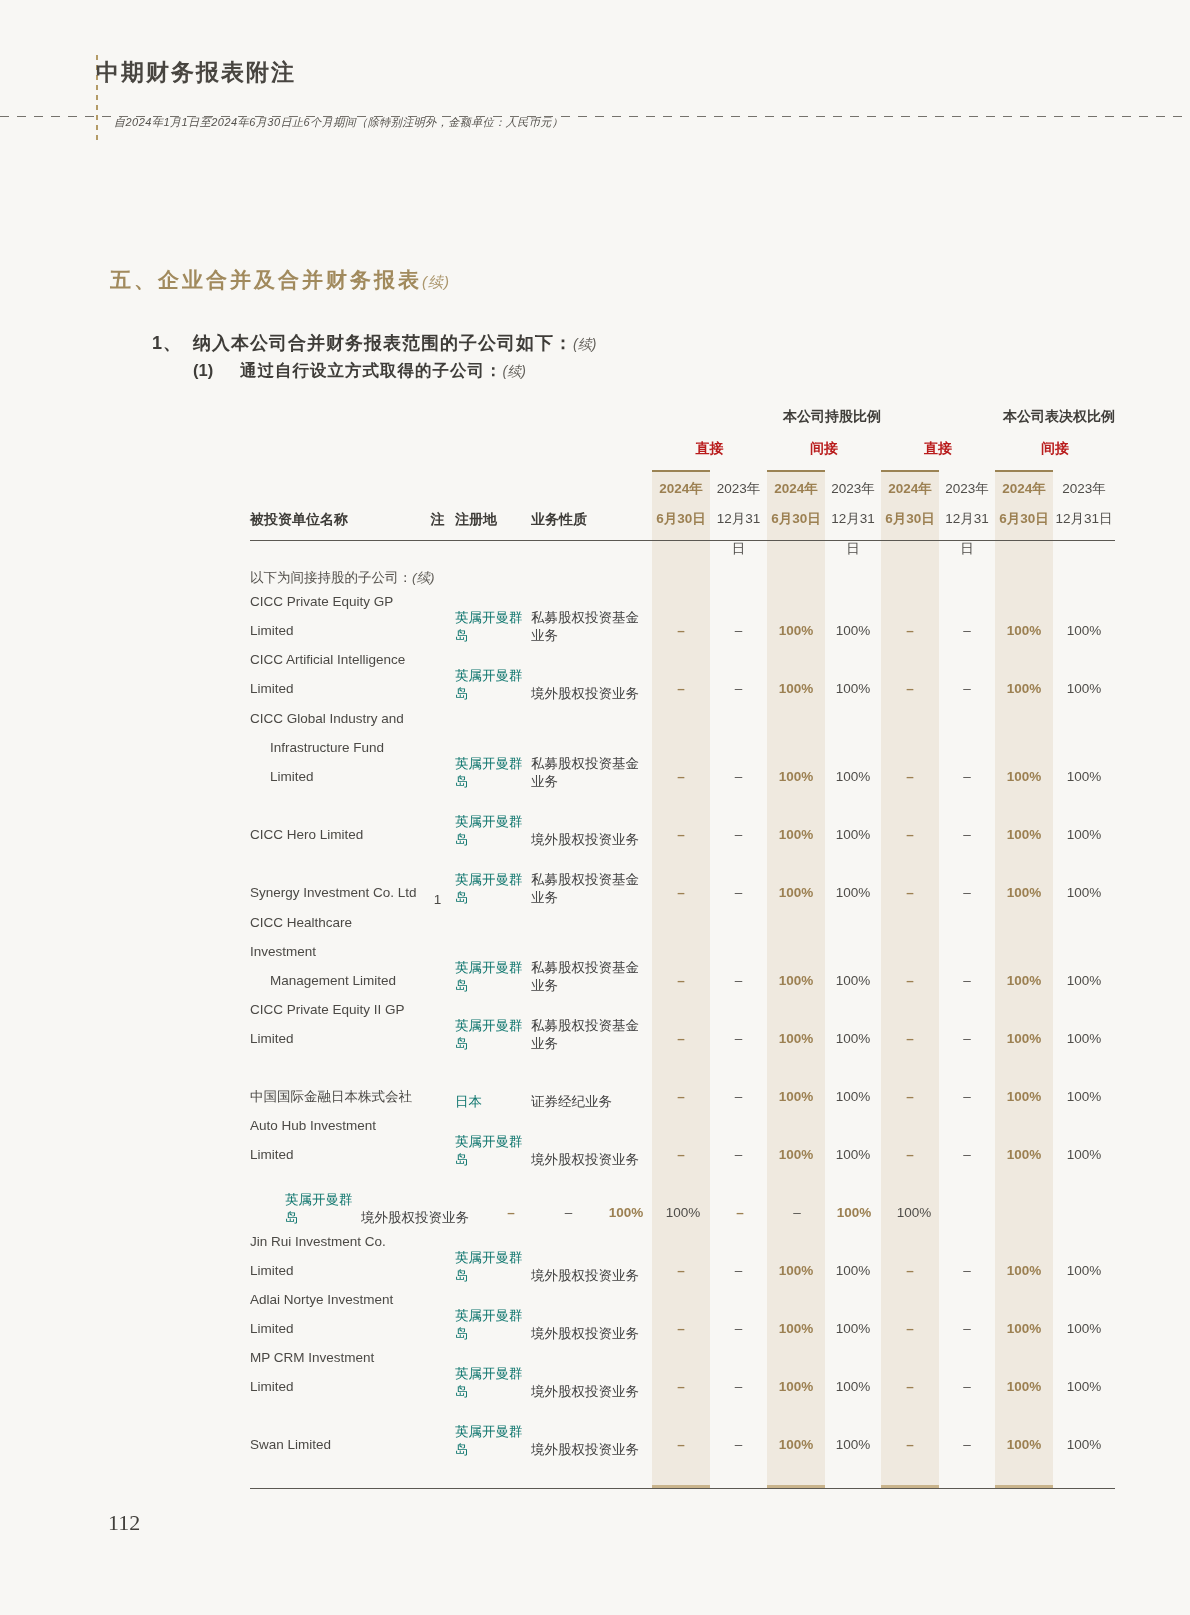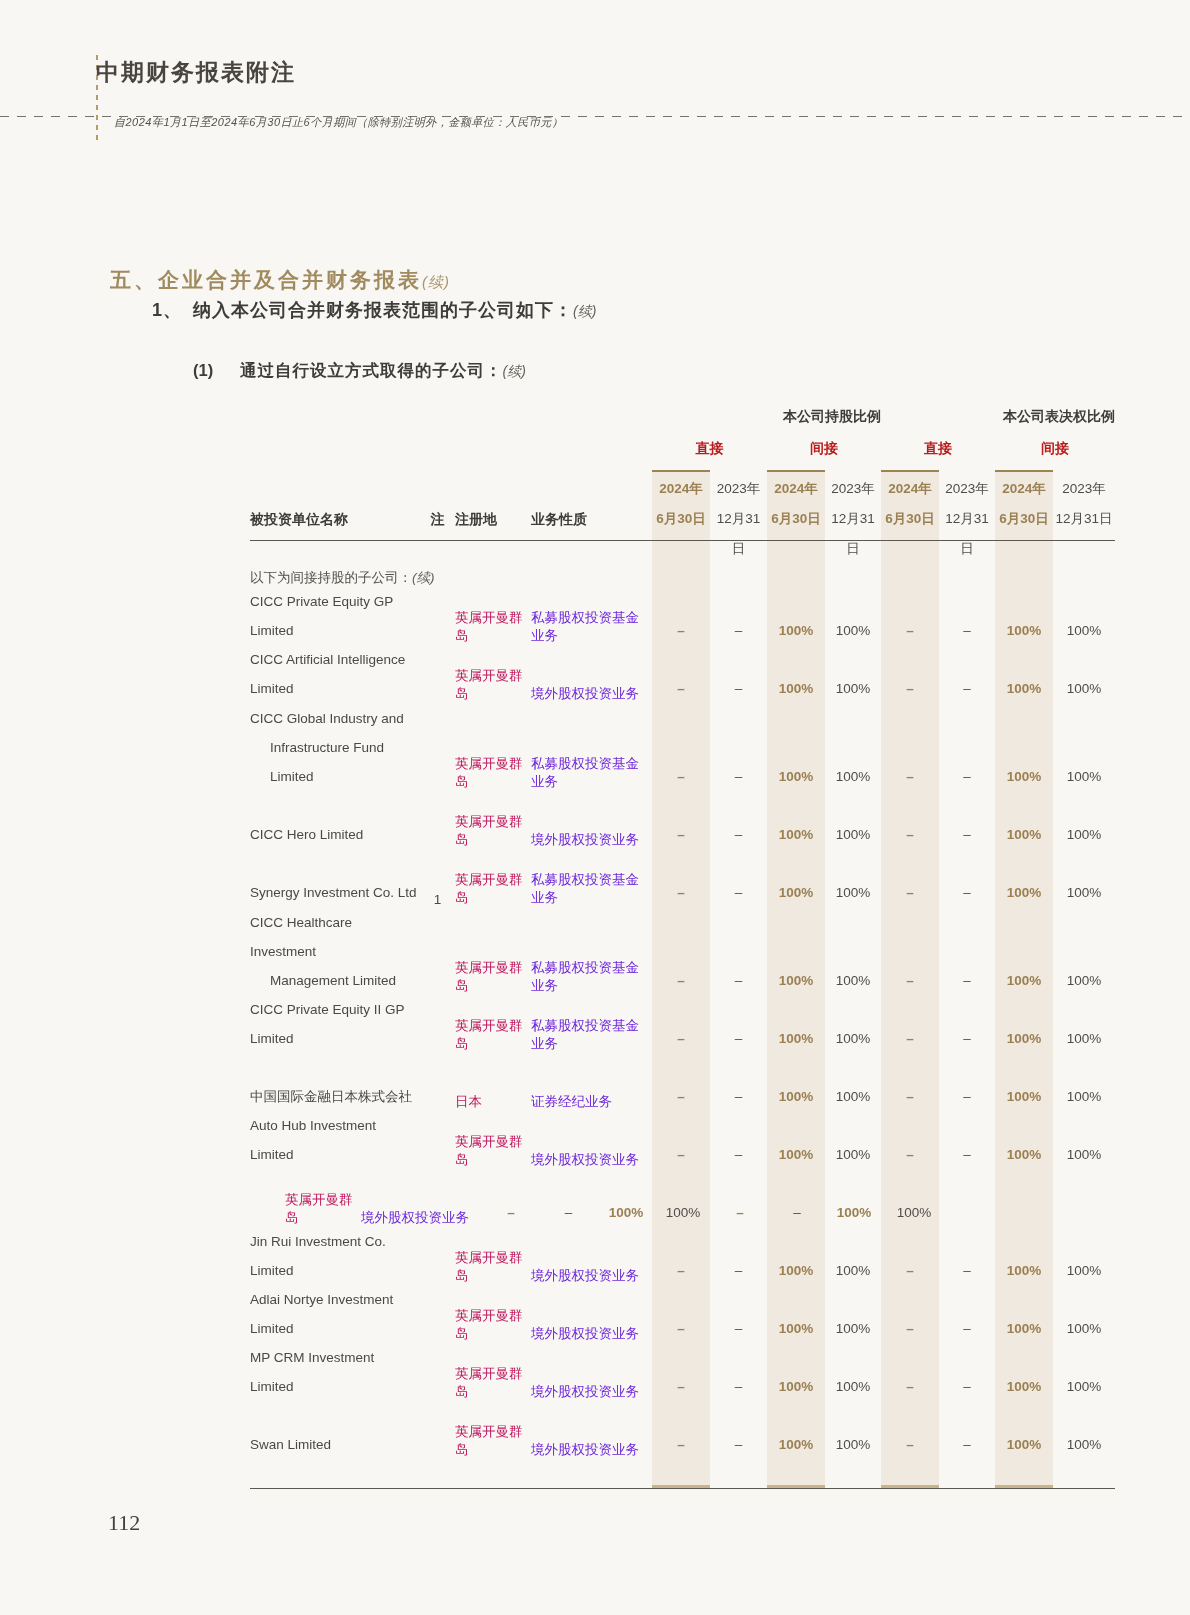--- a/index.html
+++ b/index.html
@@ -34,21 +34,21 @@
     font-size:11px;font-style:italic;color:#53504b;
     letter-spacing:0.5px;
   }
   
   .h1{
     position:absolute;left:110px;top:266px;
     font-size:21px;font-weight:bold;color:#a18a5d;letter-spacing:3px;
   }
   .h1 .cont{font-size:15px;font-weight:normal;font-style:italic;letter-spacing:1px;color:#ab966c;}
   .h2{
-    position:absolute;left:152px;top:298px;
+    position:absolute;left:152px;top:331px;
     font-size:18px;font-weight:bold;color:#3f3d39;letter-spacing:1px;
   }
   .h2 .num{display:inline-block;width:41px;}
   .h2 .cont{font-size:14px;font-weight:normal;font-style:italic;color:#63605a;letter-spacing:0;}
   .h3{
     position:absolute;left:193px;top:360px;
     font-size:16.5px;font-weight:bold;color:#3f3d39;letter-spacing:1px;
   }
   .h3 .num{display:inline-block;width:47px;letter-spacing:0;}
   .h3 .cont{font-size:14px;font-weight:normal;font-style:italic;color:#63605a;letter-spacing:0;}
@@ -108,22 +108,22 @@
   .trow{
     display:flex;align-items:flex-end;height:58px;
     padding-bottom:18px;box-sizing:border-box;
   }
   .trow.two-line{height:88px;}
   .cell{box-sizing:border-box;}
   .cell.name{width:170px;color:#4b4945;}
   .name-line{display:block;line-height:29px;}
   .name-line.indent{padding-left:20px;}
   .cell.note{width:35px;text-align:center;color:#4b4945;}
-  .cell.place{width:76px;color:#be185d;}
-  .cell.business{width:121px;color:#6d28d9;}
+  .cell.place{width:76px;color:#0f766e;}
+  .cell.business{width:121px;color:#404040;}
   .val{text-align:center;line-height:29px;}
   .val.y24{color:#9c8052;font-weight:bold;}
   .val.y23{color:#4f4d49;}
   
   .page-num{
     position:absolute;left:108px;top:1510px;
     font-family:"Liberation Serif","DejaVu Serif",serif;
     font-size:22px;color:#413f3b;
   }
 </style>

